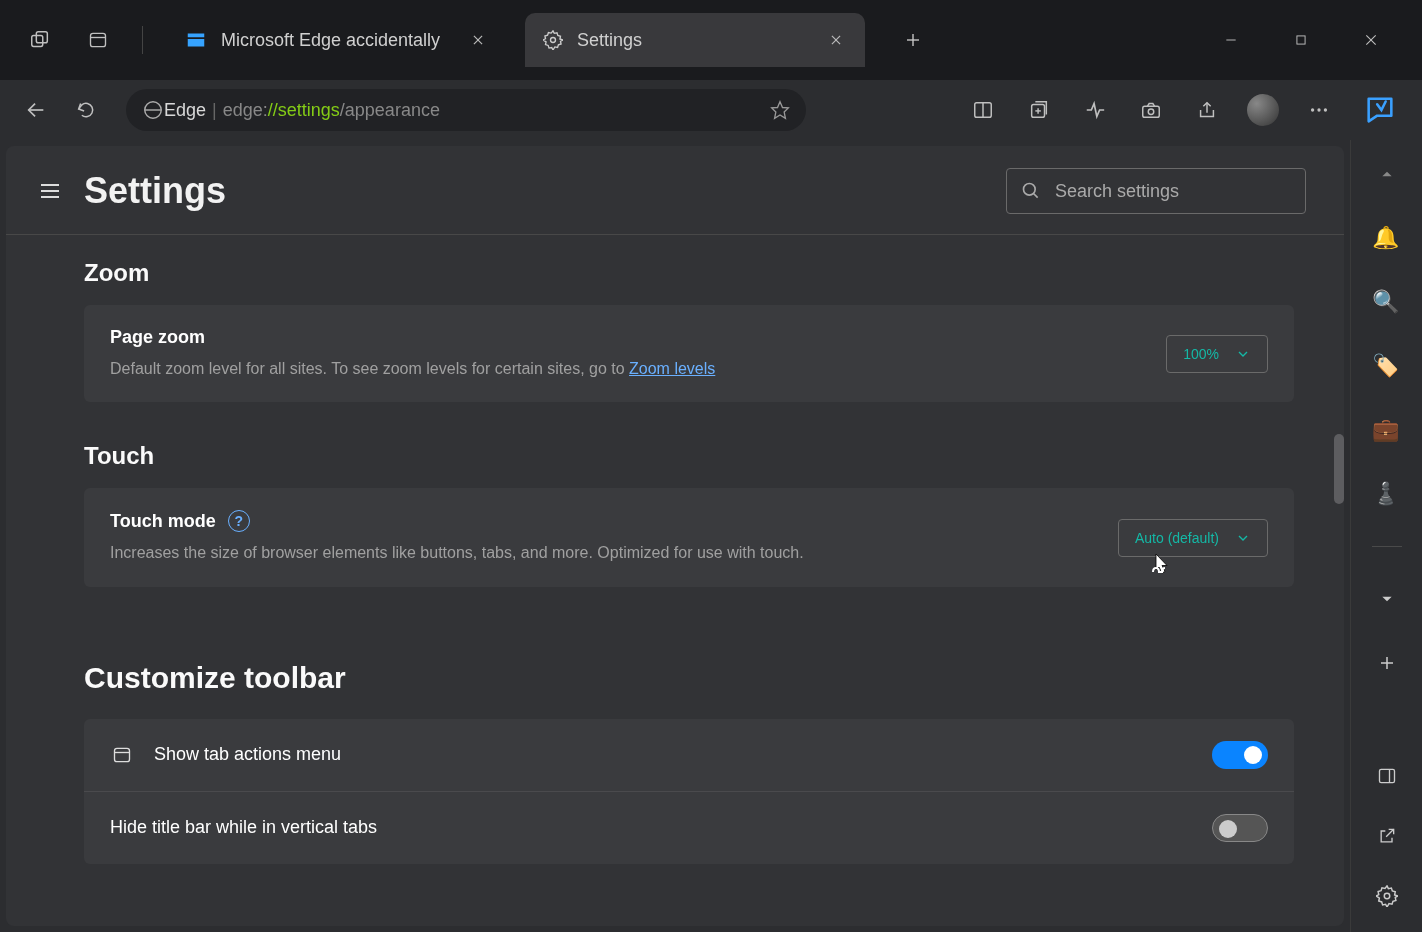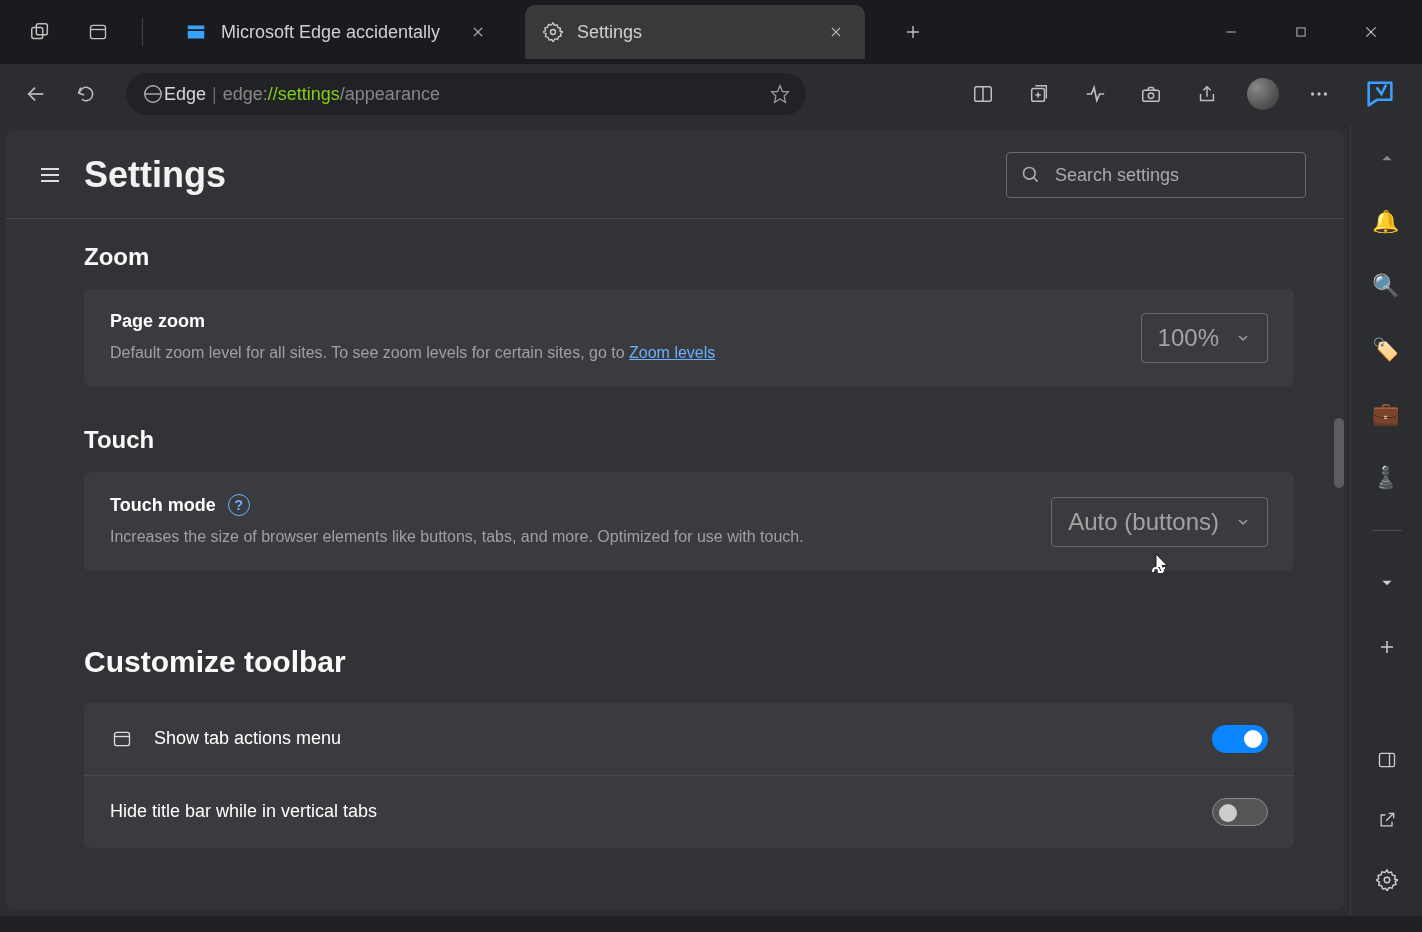--- a/index.html
+++ b/index.html
@@ -5,21 +5,21 @@
   * { margin: 0; padding: 0; box-sizing: border-box; }
   body {
     font-family: "Segoe UI", -apple-system, sans-serif;
     background: #202124;
     color: #e8e8e8;
     width: 1422px;
     height: 932px;
     overflow: hidden;
   }
   .titlebar {
-    height: 64px;
+    height: 80px;
     background: #1a1b1e;
     display: flex;
     align-items: center;
     padding: 0 8px 0 20px;
   }
   .tb-left { display: flex; align-items: center; gap: 18px; }
   .tb-icon { width: 40px; height: 40px; display:flex; align-items:center; justify-content:center; color:#c0c0c0;}
   .divider { width:1px; height:28px; background:#444; margin:0 6px;}
   .tab {
     height: 54px;
@@ -123,22 +123,22 @@
   .row-title { font-size:18px; font-weight:600; color:#fff; display:flex; align-items:center; gap:12px;}
   .row-desc { font-size:16px; color:#a0a0a0; margin-top:10px; line-height:1.4;}
   .row-desc a { color:#6ab0ff; text-decoration:underline;}
   .dropdown {
     border:1px solid #6a6a6a;
     border-radius:4px;
     padding: 10px 16px;
     display:flex;
     align-items:center;
     gap:16px;
-    font-size:24px;
-    color:#a3a3a3;
+    font-size:14px;
+    color:#14b8a6;
     cursor:pointer;
   }
   .info-icon { width:22px; height:22px; border:1.5px solid #6ab0ff; border-radius:50%; color:#6ab0ff; font-size:14px; display:flex; align-items:center; justify-content:center;}
   
   .switch { width:56px; height:28px; border-radius:14px; position:relative;}
   .switch.on { background:#0a84ff;}
   .switch.off { background:#555; border:1px solid #888;}
   .switch .knob { width:18px; height:18px; background:#fff; border-radius:50%; position:absolute; top:5px;}
   .switch.on .knob { right:6px;}
   .switch.off .knob { left:6px; background:#ccc;}
@@ -390,21 +390,21 @@
         <div class="card">
           <div class="card-row">
             <div class="card-left">
               <div class="row-title">
                 <span>Touch mode</span>
                 <span class="info-icon">?</span>
               </div>
               <div class="row-desc">Increases the size of browser elements like buttons, tabs, and more. Optimized for use with touch.</div>
             </div>
             <div class="dropdown">
-              <span>Auto (buttons)</span>
+              <span>Auto (default)</span>
               <span>
                 <svg width="16" height="16" viewBox="0 0 24 24" fill="none" stroke="currentColor" stroke-width="2">
                     <polyline points="6 9 12 15 18 9"></polyline>
                   </svg>
               </span>
             </div>
           </div>
         </div>
       </div>
 

